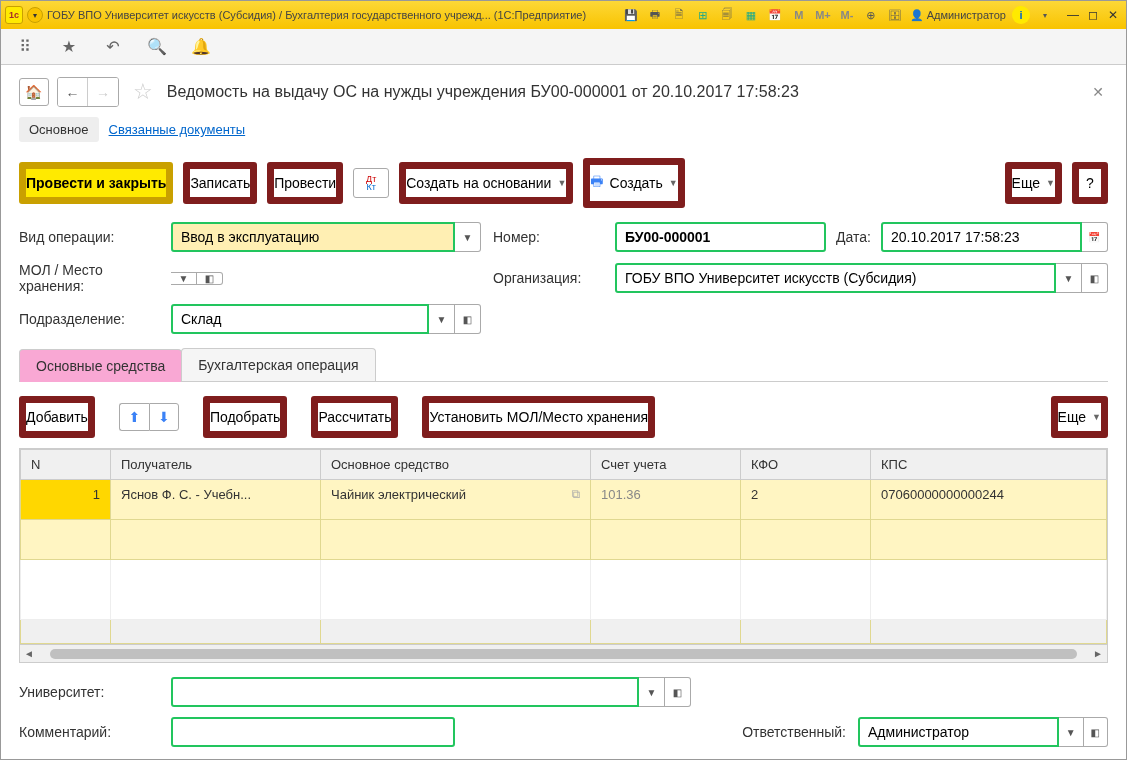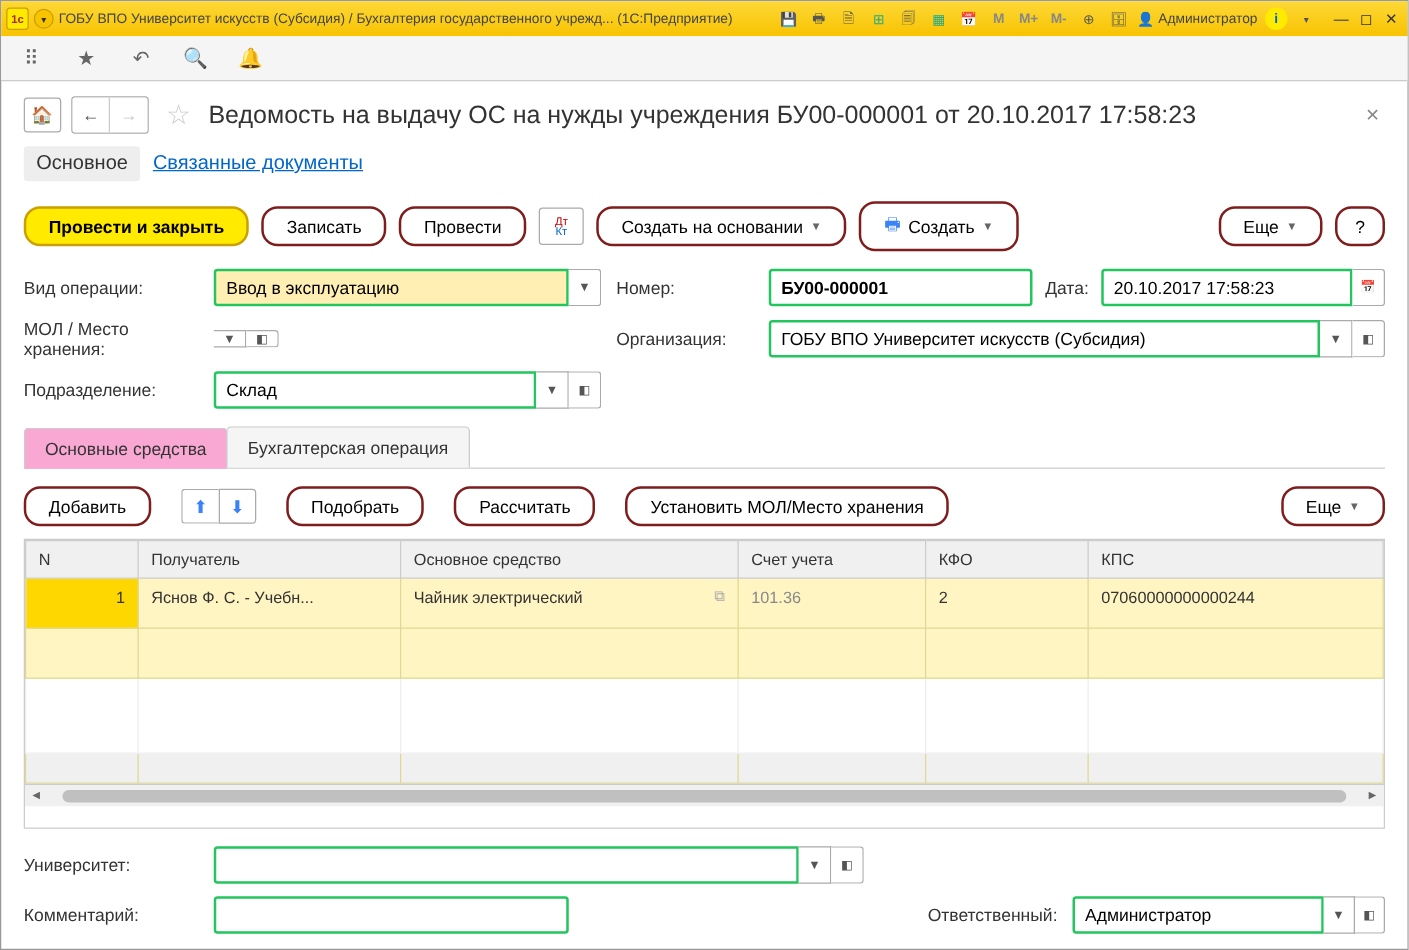--- a/index.html
+++ b/index.html
@@ -16,28 +16,28 @@
 .titlebar .win-btn { width: 18px; height: 16px; display: flex; align-items: center; justify-content: center; color: #333; cursor: pointer; font-size: 12px; }
 .toolbar2 { height: 36px; background: #f5f5f5; border-bottom: 1px solid #ccc; display: flex; align-items: center; padding: 0 14px; gap: 24px; }
 .toolbar2 .tb2-icon { width: 20px; height: 20px; display: flex; align-items: center; justify-content: center; color: #666; cursor: pointer; font-size: 16px; }
 .content { flex: 1; padding: 12px 18px; display: flex; flex-direction: column; overflow: hidden; }
 .header-row { display: flex; align-items: center; gap: 8px; margin-bottom: 10px; }
 .home-btn, .nav-btn { width: 30px; height: 28px; border: 1px solid #aaa; background: #fff; border-radius: 3px; display: flex; align-items: center; justify-content: center; cursor: pointer; font-size: 14px; color: #555; }
 .nav-group { display: flex; border: 1px solid #aaa; border-radius: 3px; overflow: hidden; }
 .nav-group .nav-btn { border: none; border-right: 1px solid #ccc; border-radius: 0; }
 .nav-group .nav-btn:last-child { border-right: none; }
 .star { color: #ccc; font-size: 22px; cursor: pointer; margin: 0 6px; }
-.page-title { font-size: 20px; font-weight: normal; flex: 1; }
+.page-title { font-size: 16px; font-weight: normal; flex: 1; }
 .close-x { width: 20px; height: 20px; display: flex; align-items: center; justify-content: center; color: #888; cursor: pointer; font-size: 14px; }
 .tabs-header { display: flex; gap: 0; margin-bottom: 16px; }
-.tabs-header .tab { padding: 5px 10px; cursor: pointer; font-size: 16px; }
+.tabs-header .tab { padding: 5px 10px; cursor: pointer; font-size: 13px; }
 .tabs-header .tab.active { background: #eee; border-radius: 3px; }
 .tabs-header .tab.link { color: #0066cc; text-decoration: underline; }
 .action-row { display: flex; gap: 10px; align-items: center; margin-bottom: 14px; }
-.btn { padding: 6px 18px; border: 2px solid #7f1d1d; background: #fff; border-radius: 13px; cursor: pointer; font-size: 14px; display: flex; align-items: center; gap: 6px; }
+.btn { padding: 6px 0; border: 7px solid #7f1d1d; background: #fff; border-radius: 3px; cursor: pointer; font-size: 14px; display: flex; align-items: center; gap: 6px; }
 .btn.primary { background: #ffea00; border-color: #c9a000; font-weight: bold; }
 .btn .caret { font-size: 9px; color: #666; }
 .btn-icon { width: 36px; height: 30px; border: 1px solid #aaa; background: #fff; border-radius: 3px; display: flex; align-items: center; justify-content: center; cursor: pointer; }
 .spacer { flex: 1; }
 .form-grid { display: grid; grid-template-columns: 140px 310px 110px auto; gap: 10px 12px; align-items: center; margin-bottom: 14px; }
 .form-label { font-size: 14px; }
 .field-wrap { display: flex; }
 .field-wrap.highlight .field-input { background: #ffefb3; }
 .field-input { flex: 1; padding: 5px 8px; border: 2px solid #22c55e; border-radius: 3px 0 0 3px; font-size: 14px; }
 .field-input.solo { border-radius: 3px; font-weight: bold; }

